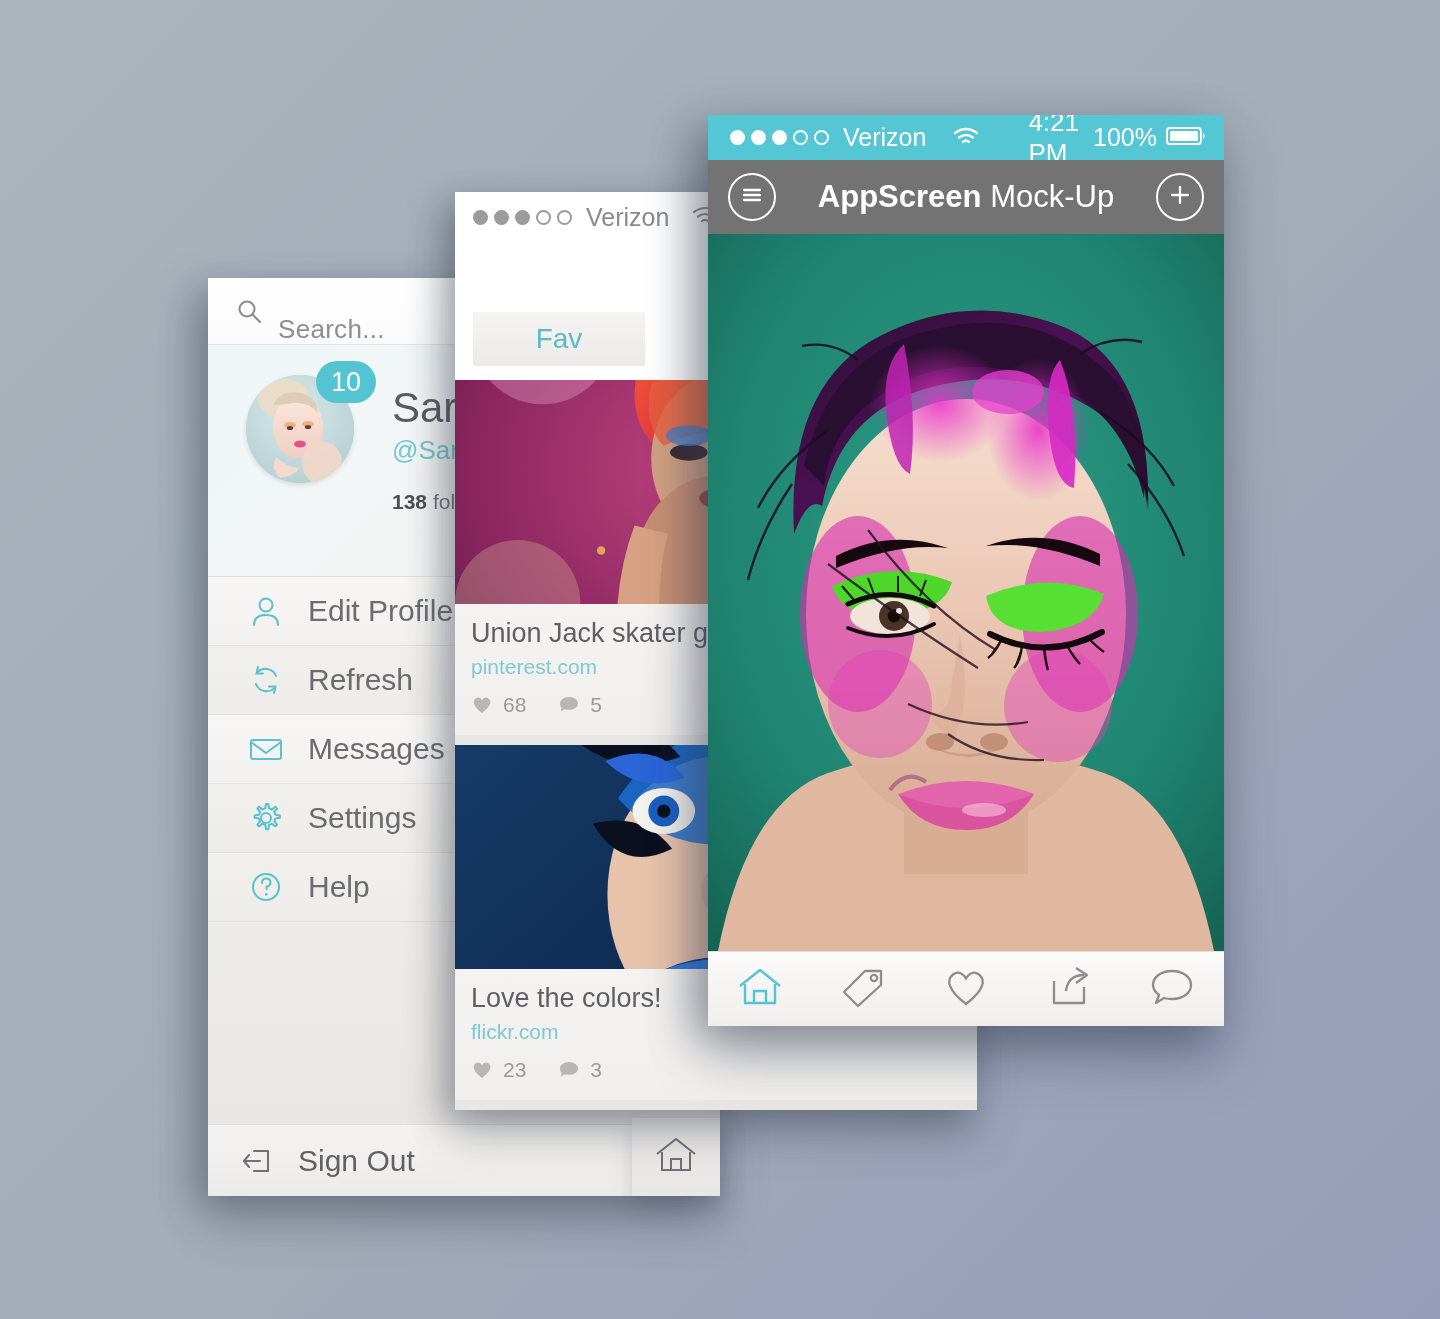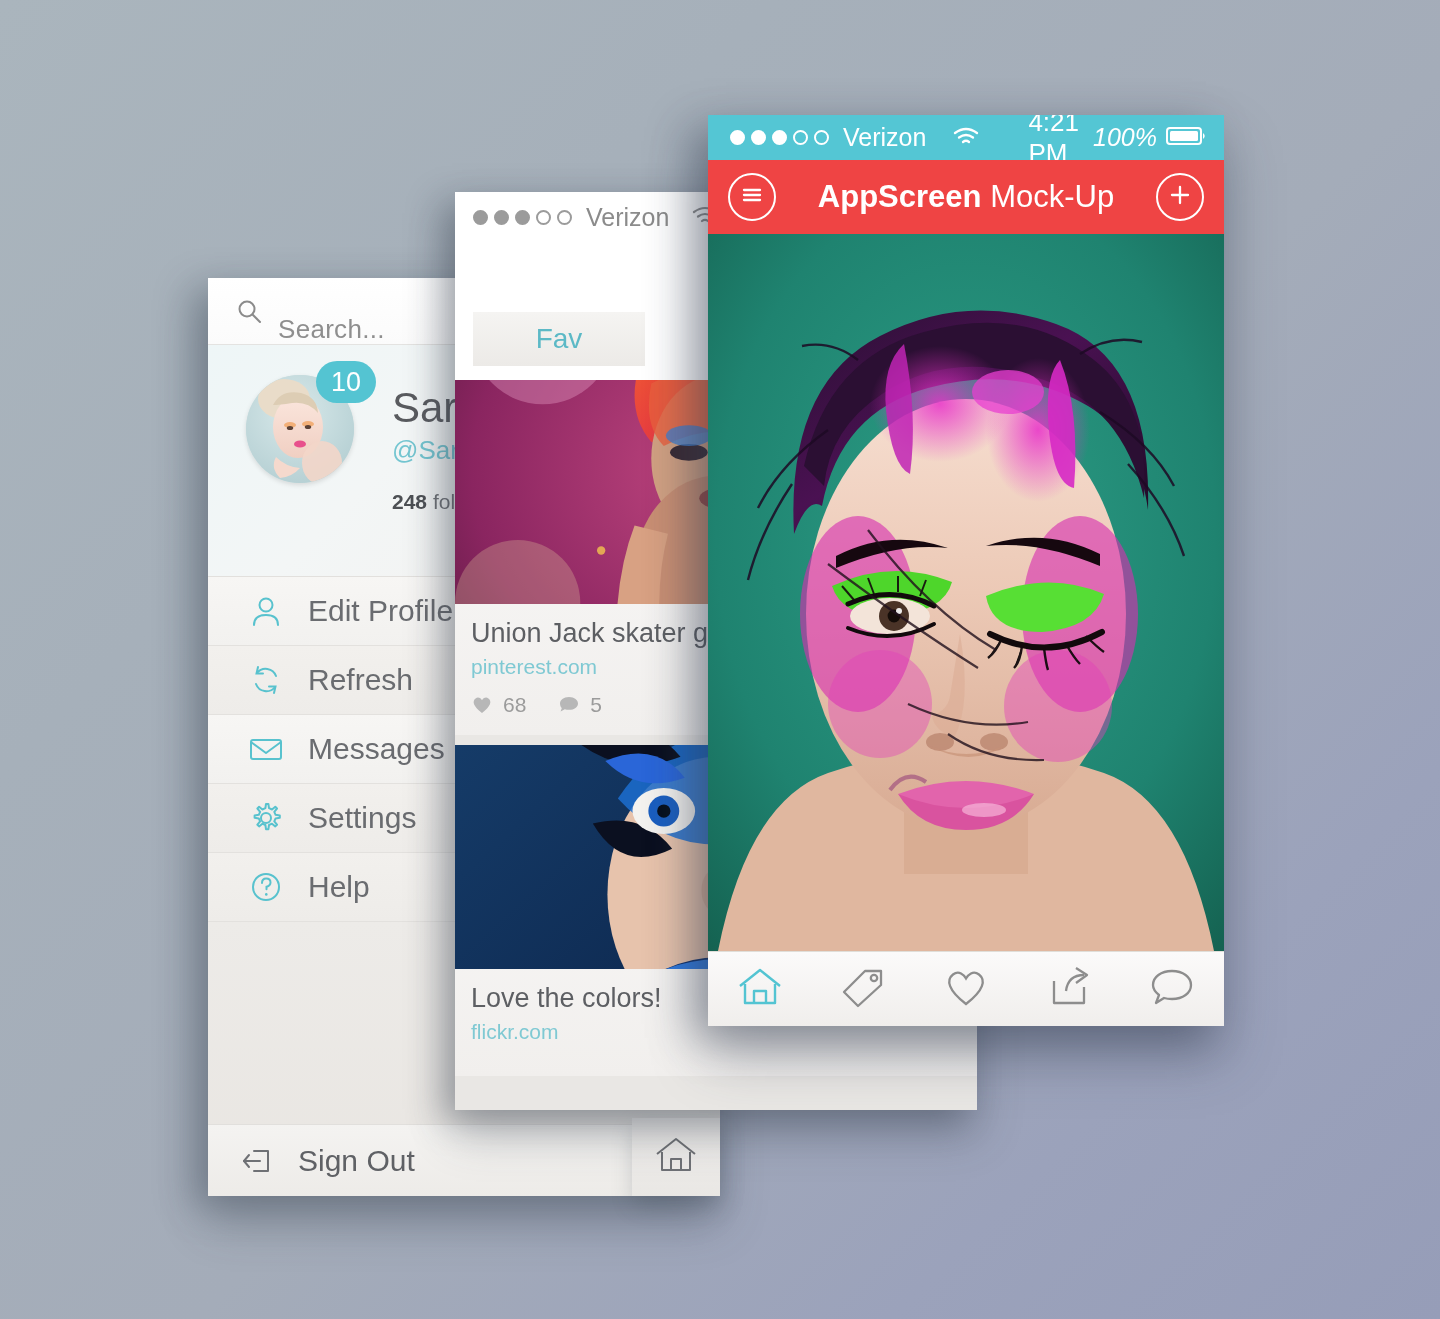--- a/index.html
+++ b/index.html
@@ -130,24 +130,24 @@
   }
   .app-status {
     height:45px; background:#54c6d4; display:flex; align-items:center;
     padding:0 16px 0 22px; color:#fff;
   }
   .app-status .dot { border-color:#fff; }
   .app-status .dot.on { background:#fff; }
   .app-carrier { font-size:25px; color:#fff; margin-right:26px; }
   .app-time { font-size:26px; font-weight:500; color:#fff; }
   .app-batt { margin-left:auto; display:flex; align-items:center; gap:9px; }
-  .app-batt-pct { font-size:25px; color:#fff;font-style:italic; }
+  .app-batt-pct { font-size:25px; color:#fff; }
 
   .app-nav {
-    height:74px; background:#ef4444; display:flex; align-items:center;
+    height:74px; background:#737373; display:flex; align-items:center;
     padding:0 20px; position:relative;
   }
   .circ-btn {
     width:48px; height:48px; border-radius:50%; border:2px solid #fff;
     display:flex; align-items:center; justify-content:center; flex:none;
   }
   .app-title {
     position:absolute; left:0; right:0; text-align:center;
     font-size:31px; color:#fff; pointer-events:none;
   }
@@ -204,21 +204,21 @@
           <path d="M30 82 q10 10 24 11 q-8 9 -20 10 q-10 -10 -4 -21z" fill="#f5d9cd"></path>
           <ellipse cx="76" cy="88" rx="20" ry="22" fill="#f3d6c9" opacity=".9"></ellipse>
         </svg>
       </div>
       <div class="badge">10</div>
     </div>
     <div class="profile-text">
       <div class="profile-name">Sarah</div>
       <div class="profile-handle">@SarahC</div>
       <div class="profile-stats">
-        <b>248</b>
+        <b>138</b>
         <span>follow</span>
       </div>
     </div>
   </div>
 
   <div class="menu-item m-odd">
     <span class="mi-icon">
       <svg viewBox="0 0 34 34" width="34" height="34" fill="none" stroke="#58c2ce" stroke-width="2">
         <circle cx="17" cy="11" r="6.5"></circle>
           <path d="M5 31 q0 -10 12 -10 q12 0 12 10" stroke-linecap="round"></path>
@@ -418,20 +418,34 @@
           <circle cx="152" cy="90" r="3.2" fill="#07101e"></circle>
         <ellipse cx="126" cy="128" rx="8" ry="11" fill="#dcb49c"></ellipse>
         <path d="M100 166 q26 -12 52 0 q-22 20 -52 0z" fill="#0d2f6b"></path>
         <path d="M100 166 q26 -10 52 0 q-10 5 -26 5 q-16 0 -26 -5z" fill="#2f7ae0"></path>
         <ellipse cx="135" cy="170" rx="7" ry="3" fill="#8fc3f5" opacity=".8"></ellipse>
       </svg>
     </div>
     <div class="card-body">
       <div class="card-title">Love the colors!</div>
       <div class="card-src">flickr.com</div>
+      <div class="card-meta">
+        <span class="meta-grp">
+          <svg viewBox="0 0 22 20" width="22" height="20">
+            <path d="M11 18 C2 11 1 6 4.6 3.4 C7.4 1.4 10 3.6 11 5.2 C12 3.6 14.6 1.4 17.4 3.4 C21 6 20 11 11 18z" fill="#b7b7b7"></path>
+          </svg>
+          <span>23</span>
+        </span>
+        <span class="meta-grp">
+          <svg viewBox="0 0 22 20" width="22" height="20">
+            <path d="M11 2 C16.5 2 20 5 20 8.4 C20 11.8 16.5 14.8 11 14.8 C9.4 14.8 8 14.6 6.8 14.2 L2.6 16.6 L3.8 13 C2.6 11.8 2 10.2 2 8.4 C2 5 5.5 2 11 2z" fill="#b7b7b7"></path>
+          </svg>
+          <span>3</span>
+        </span>
+      </div>
     </div>
   </div>
 </div>
 
 <div class="panel" id="app-panel">
 
   <div class="app-status">
     <span class="dots">
       <span class="dot on"></span>
       <span class="dot on"></span>

